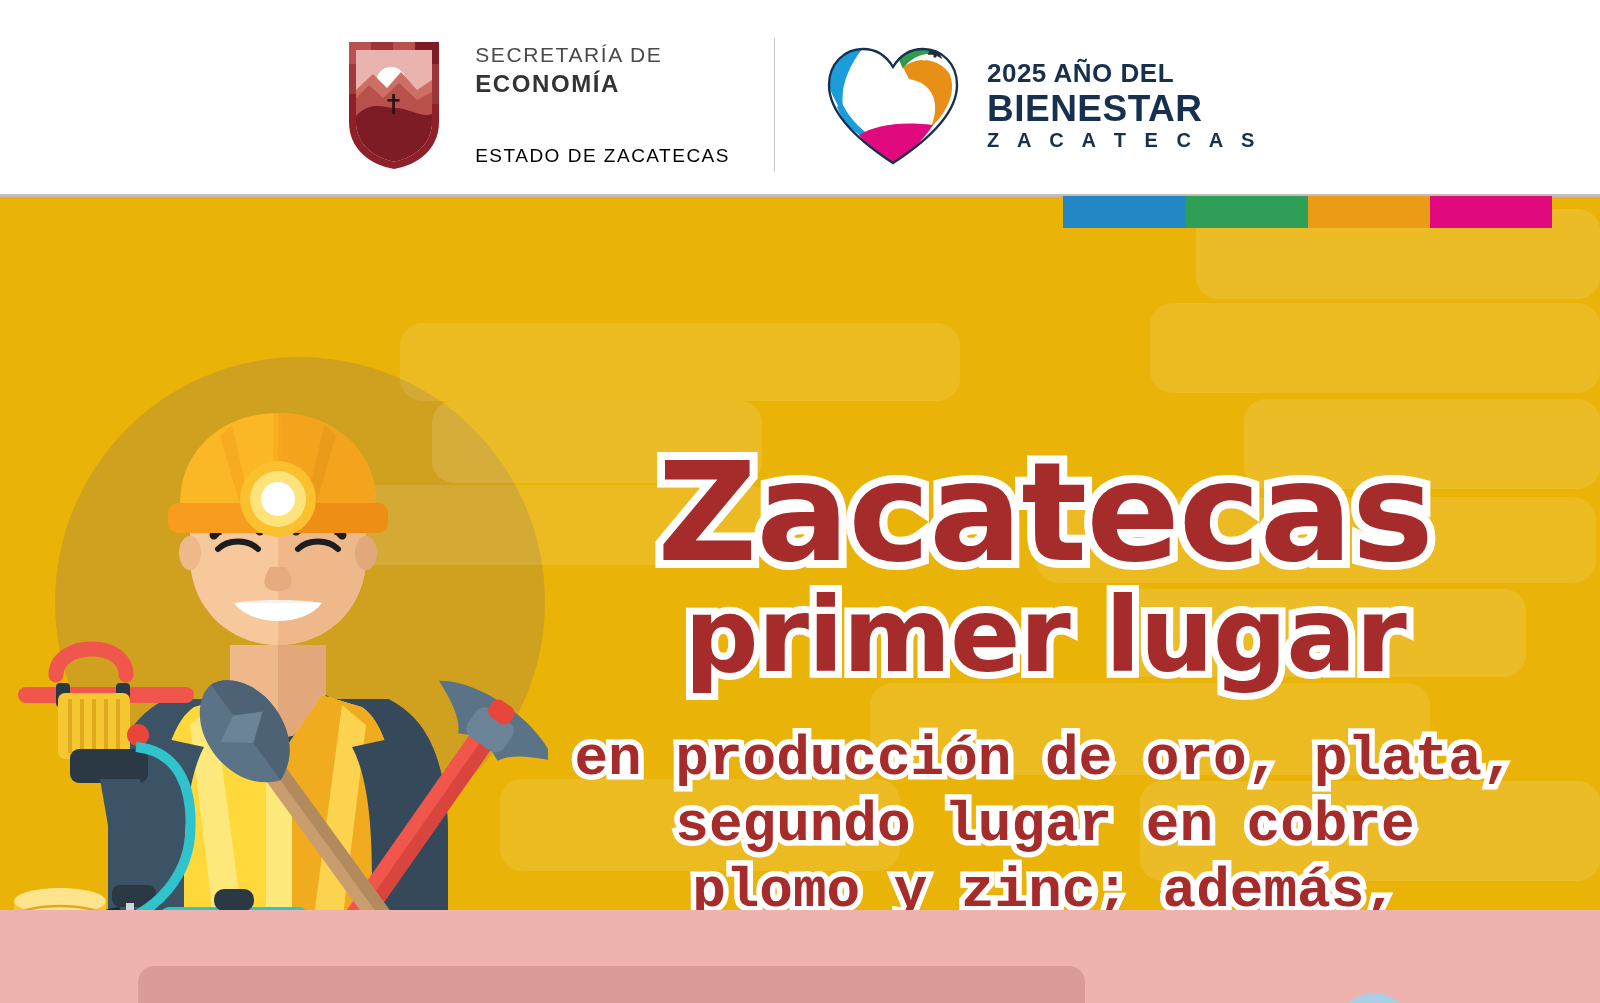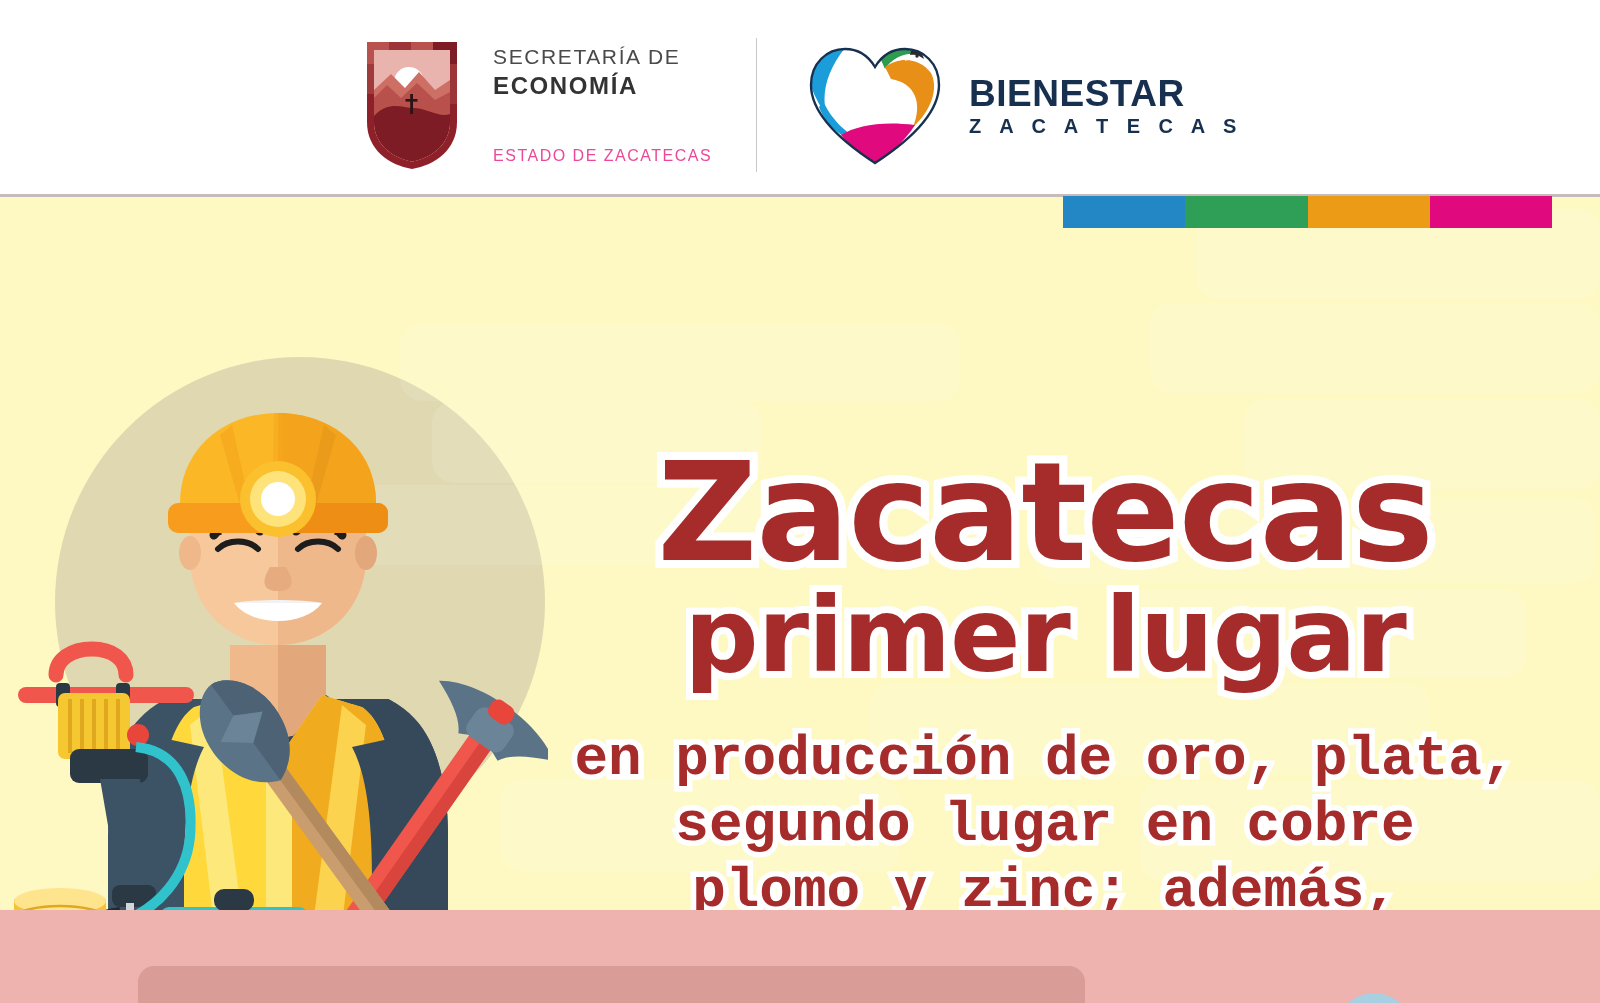--- a/index.html
+++ b/index.html
@@ -16,39 +16,39 @@
     background:#ffffff;
     display:flex;align-items:center;justify-content:center;
     box-sizing:border-box;
   }
   .header-inner{display:flex;align-items:center;justify-content:center;gap:0;}
   .logo-sec{display:flex;align-items:center;gap:26px;padding-right:40px;}
   .shield-wrap{width:110px;height:135px;flex:0 0 auto;}
   .sec-text{display:flex;flex-direction:column;line-height:1.28;}
   .sec-text .l1{font-size:21px;letter-spacing:1.6px;color:#4a4a4a;font-weight:400;}
   .sec-text .l2{font-size:24px;letter-spacing:1.6px;color:#333;font-weight:700;}
-  .sec-text .l3{font-size:16px;letter-spacing:1.5px;color:#ec4899;font-weight:400;margin-top:44px;}
+  .sec-text .l3{font-size:19px;letter-spacing:1.5px;color:#000000;font-weight:400;margin-top:44px;}
 
   .divider{width:1px;height:134px;background:#c9c9c9;margin:0 4px;}
 
   .logo-bien{display:flex;align-items:center;gap:24px;padding-left:44px;}
   .heart-wrap{width:140px;height:128px;flex:0 0 auto;}
   .bien-text{display:flex;flex-direction:column;line-height:1.12;color:#17304f;}
   .bien-text .b1{font-size:26px;font-weight:700;letter-spacing:0.5px;}
   .bien-text .b2{font-size:37px;font-weight:700;letter-spacing:0.5px;}
   .bien-text .b3{font-size:20px;font-weight:700;letter-spacing:6.5px;}
 
   .hairline{position:absolute;left:0;top:194px;width:1600px;height:3px;background:#c6bbba;}
 
   
   .colorbar{position:absolute;left:1063px;top:196px;width:489px;height:32px;display:flex;z-index:40;}
   .colorbar span{flex:1 1 0;height:100%;display:block;}
 
   
-  .hero{position:absolute;left:0;top:197px;width:1600px;height:713px;background:#fef9c3;overflow:hidden;}
+  .hero{position:absolute;left:0;top:197px;width:1600px;height:713px;background:#eab308;overflow:hidden;}
   .deco{position:absolute;background:rgba(255,255,255,0.10);border-radius:22px;}
   .deco.d2{background:rgba(255,255,255,0.13);}
   .circle-bg{position:absolute;left:55px;top:160px;width:490px;height:490px;border-radius:50%;background:rgba(120,100,110,0.22);}
 
   
   .illo{position:absolute;left:8px;top:210px;width:540px;height:640px;}
 
   
   .textblock{position:absolute;left:540px;top:250px;width:1010px;text-align:center;}
   .t-title{
@@ -142,20 +142,21 @@
               <path d="M58 104 C72 92 94 86 110 84 C100 100 84 114 70 122 C64 118 60 110 58 104 Z" fill="#e0097e"></path>
               <path d="M36 94 C52 84 78 80 110 84 C92 100 78 112 70 122 C56 114 44 104 36 94 Z" fill="#e0097e"></path>
               <path d="M100 14 C106 12 112 16 114 20 C110 18 104 18 100 20 Z" fill="#ffffff"></path>
               <path d="M106 10 C112 8 118 12 119 18 C114 14 110 13 105 14 Z" fill="#2b2b2b"></path>
               <circle cx="112" cy="15" r="1.7" fill="#2b2b2b"></circle>
             </g>
             <path d="M70 122 C30 96 6 70 6 44 C6 22 22 8 40 8 C54 8 64 16 70 26 C76 16 86 8 100 8 C118 8 134 22 134 44 C134 70 110 96 70 122 Z" fill="none" stroke="#17304f" stroke-width="2.4"></path>
           </svg>
         </div>
         <div class="bien-text">
+          <span class="b1">2025 AÑO DEL</span>
           <span class="b2">BIENESTAR</span>
           <span class="b3">Z A C A T E C A S</span>
         </div>
       </div>
 
     </div>
   </div>
 
   <div class="hairline"></div>
 

